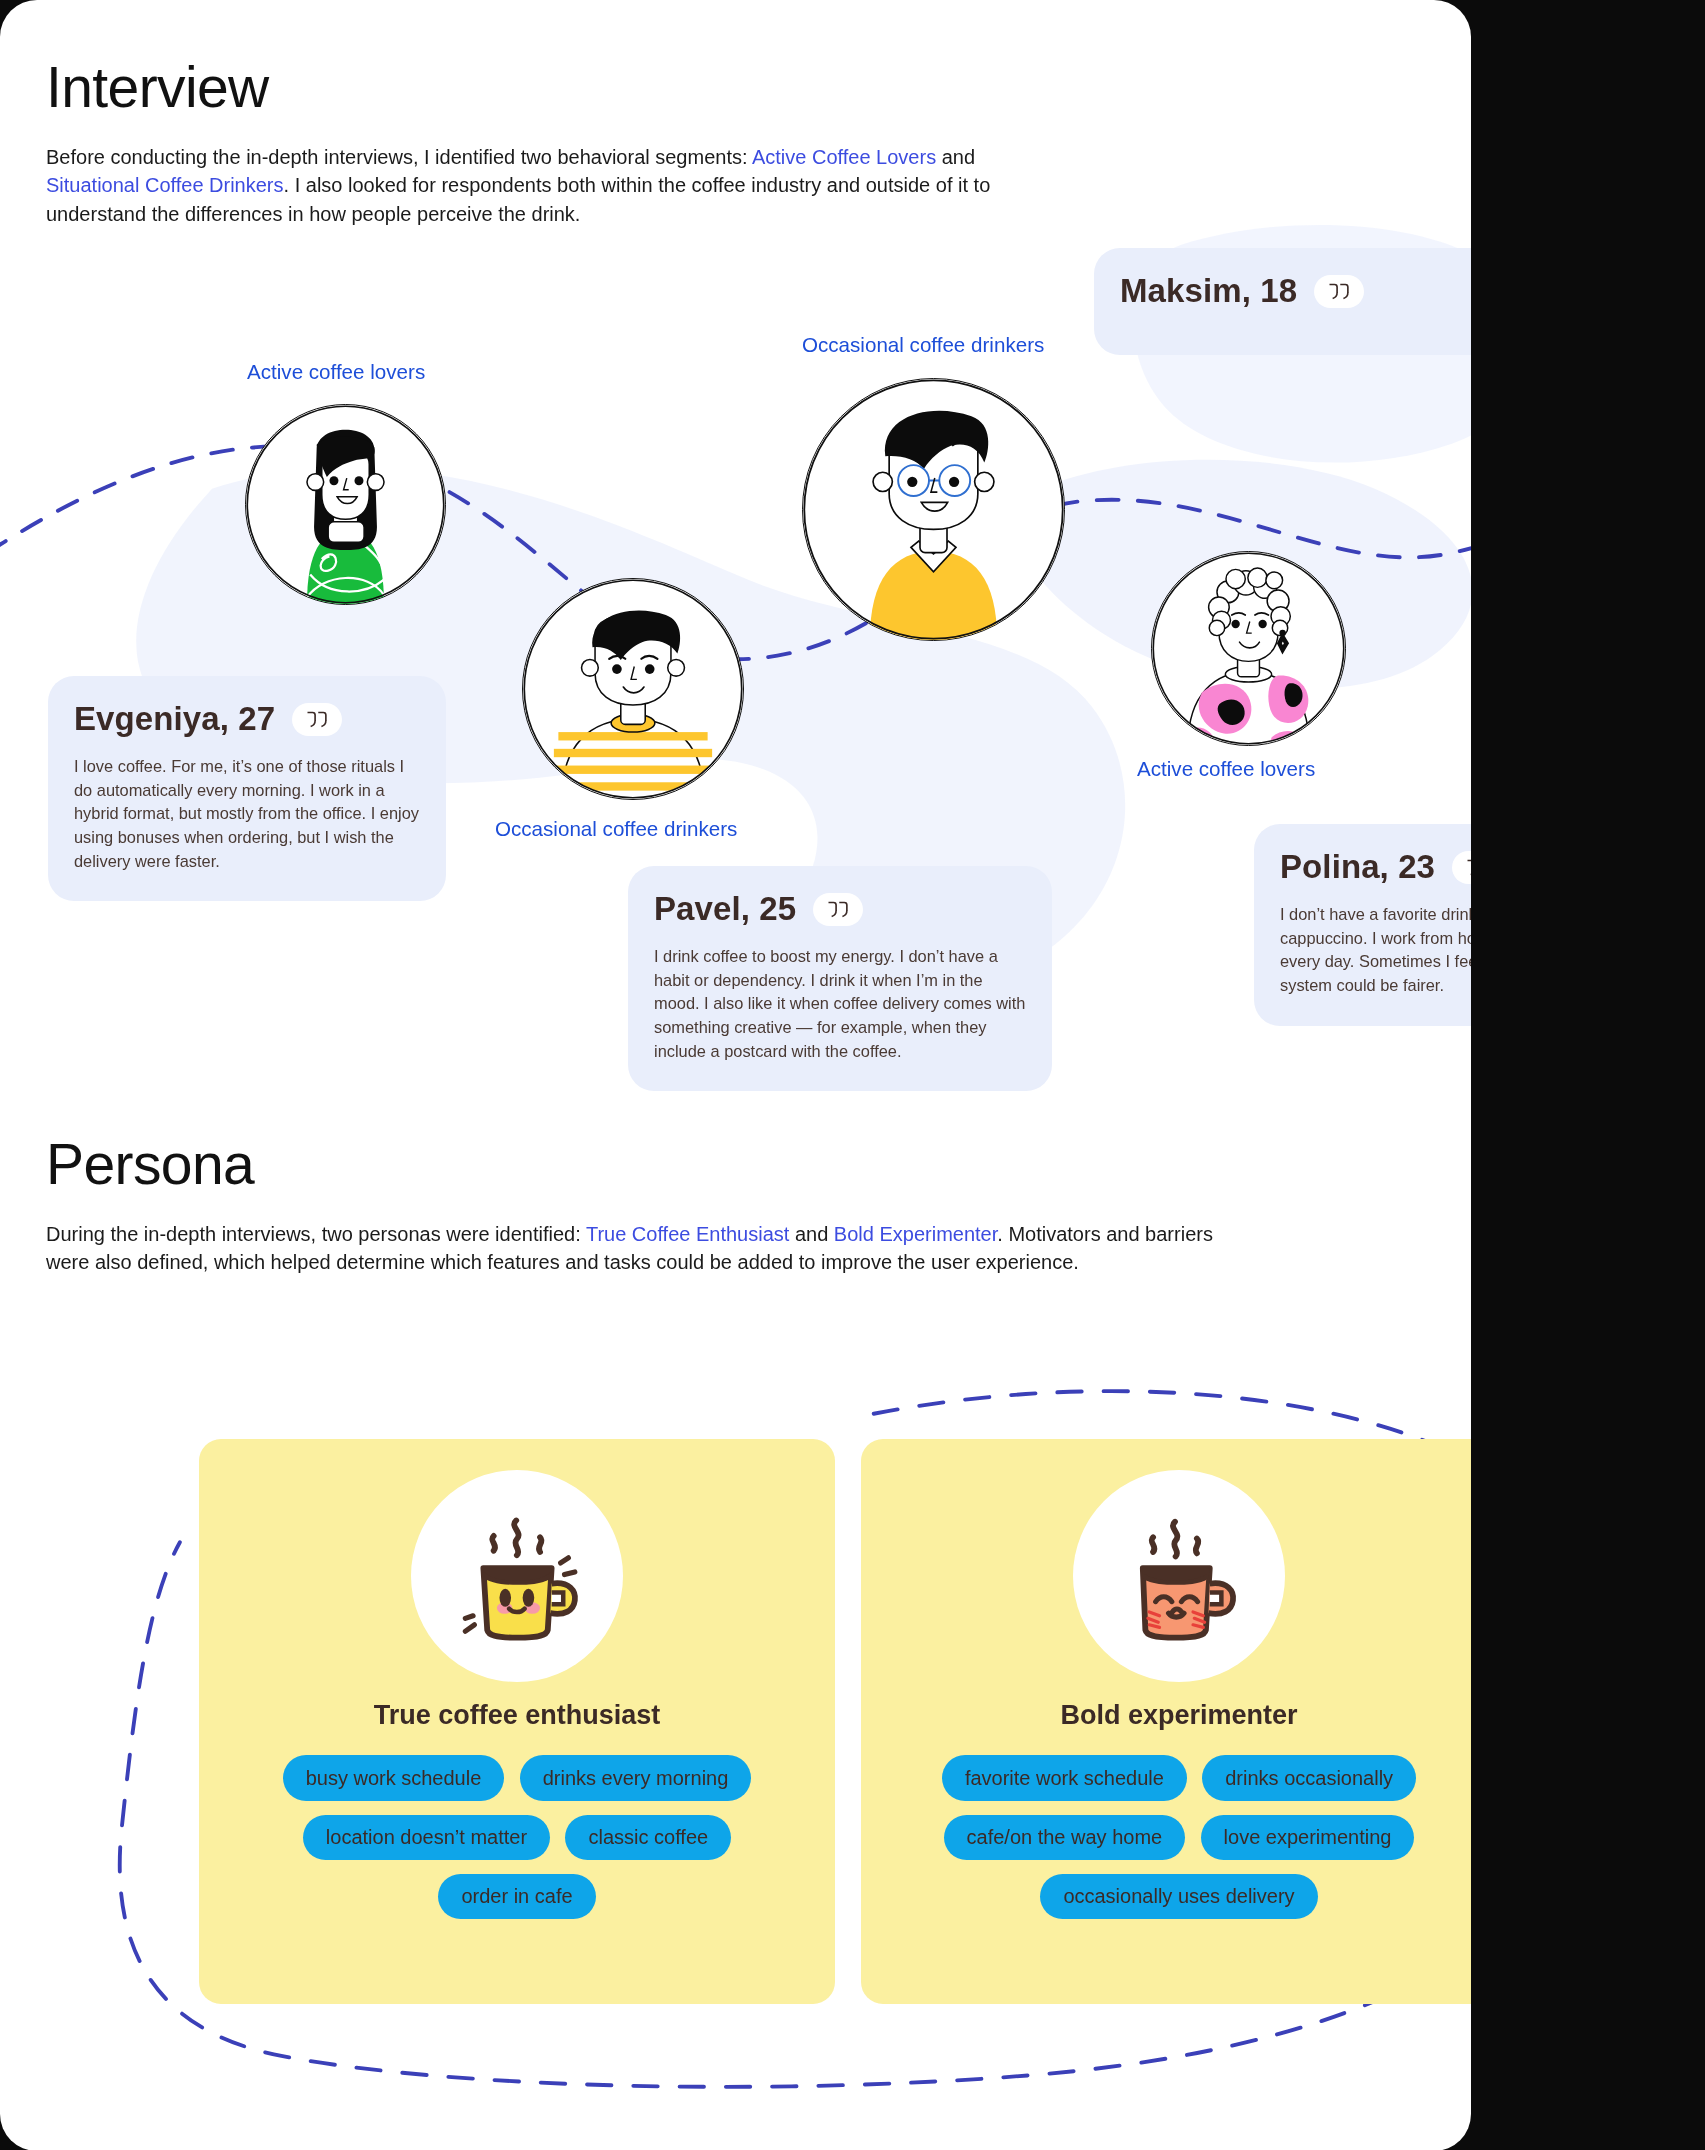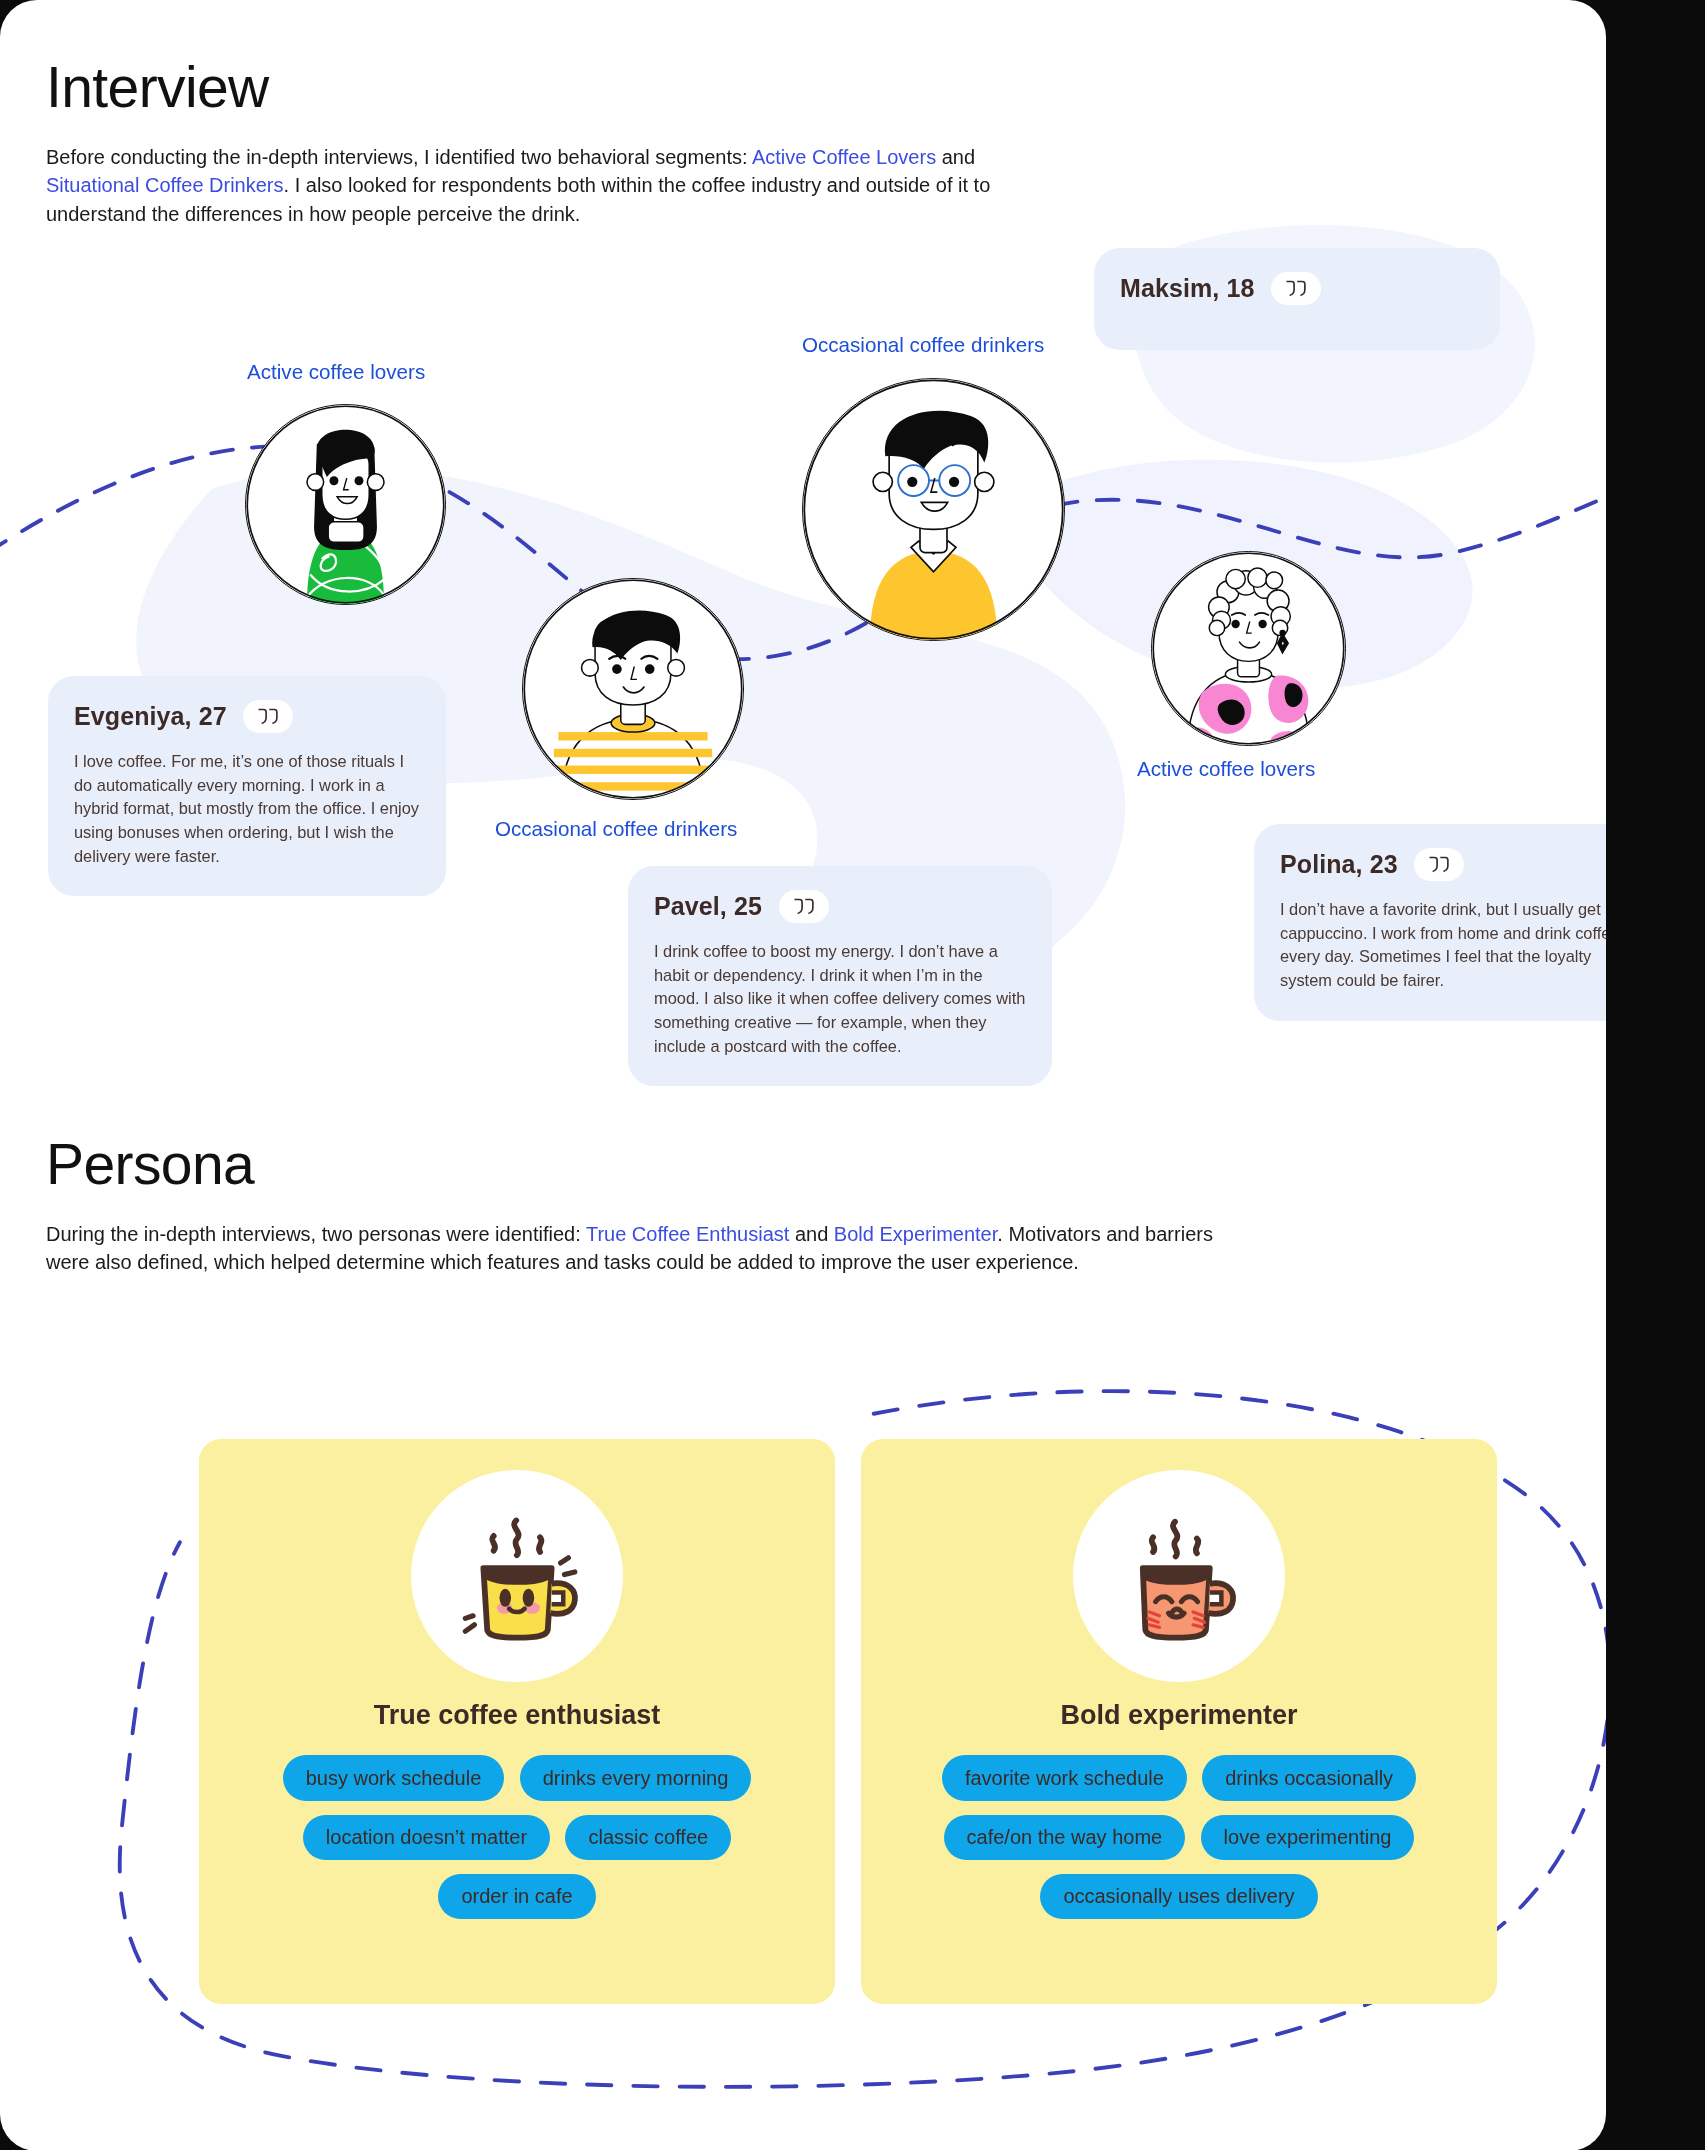--- a/index.html
+++ b/index.html
@@ -1,18 +1,18 @@
 <!DOCTYPE html>
 <html style="font-size:10.3px"><head>
 <meta charset="utf-8">
 <style>
   html,body{margin:0;padding:0;background:#0b0b0b;}
   body{font-family:"Liberation Sans",sans-serif;}
   #page{
-    position:relative;width:1606px;height:2151px;background:#ffffff;
+    position:relative;width:1471px;height:2151px;background:#ffffff;
     border-radius:37px;overflow:hidden;
   }
   
   .bg-layer{position:absolute;inset:0;pointer-events:none;}
   .bg-layer svg{position:absolute;left:0;top:0;}
   h1.title{
     font-size:57px;font-weight:400;color:#111111;margin:0;
     letter-spacing:-0.6px;line-height:1;
   }
   p.lede{
@@ -34,21 +34,21 @@
   .seg-label{
     position:absolute;font-size:20.6px;color:#1d4ed8;white-space:nowrap;
   }
 
   
   .quote{
     position:absolute;background:#e9eefb;border-radius:26px;
     padding:24.4px 26px 28px 26px;box-sizing:border-box;
   }
   .quote .qhead{display:flex;align-items:center;gap:16.7px;margin-bottom:16.7px;}
-  .quote .qname{font-size:25px;font-weight:700;color:#3b2a26;letter-spacing:0.1px;}
+  .quote .qname{font-size:33px;font-weight:700;color:#3b2a26;letter-spacing:0.1px;}
   .quote .qmark{
     width:50px;height:33px;background:#ffffff;border-radius:16.7px;
     display:flex;align-items:center;justify-content:center;
   }
   .quote .qmark svg{display:block;}
   .quote .qbody{font-size:16.4px;line-height:1.44;color:#4a3a34;}
 
   
   #persona-head{position:absolute;left:46px;top:1136px;width:1349px;}
   #persona-head p.lede{margin-top:27px;max-width:1208px;}

